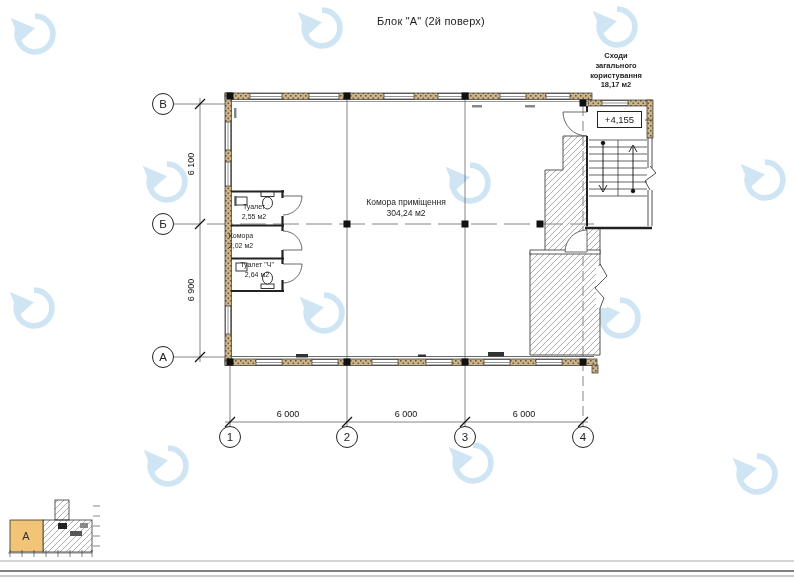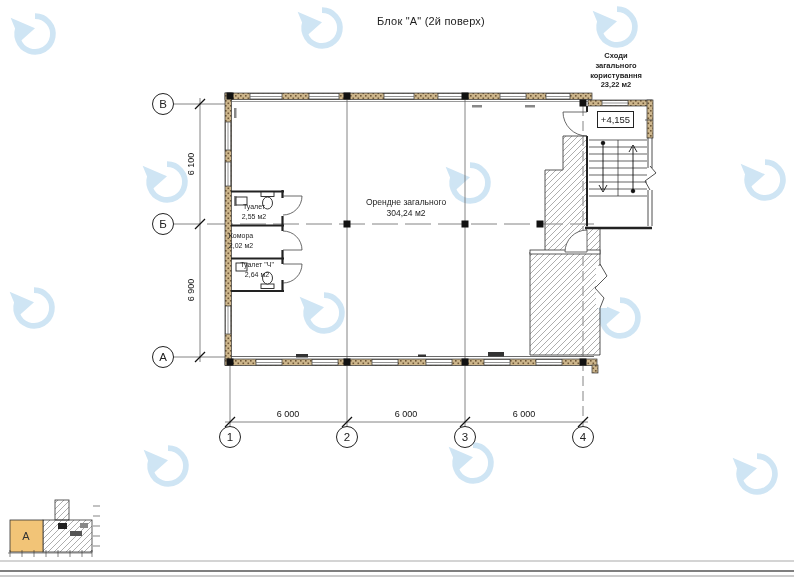--- a/index.html
+++ b/index.html
@@ -9,21 +9,21 @@
   .txt{position:absolute;transform:translate(-50%,-50%);white-space:nowrap;color:#1d1d1d;}
   .txt.rot{transform:translate(-50%,-50%) rotate(-90deg);}
   #title{font-size:11px;letter-spacing:.2px;}
   .room-label{font-size:8.5px;line-height:11px;text-align:center;}
   .small-label{font-size:7px;line-height:10px;text-align:center;}
   .dim{font-size:9px;color:#111;}
   .axis-circle{position:absolute;width:22px;height:22px;border:1.3px solid #222;border-radius:50%;
                background:#fff;font-size:11.5px;line-height:21px;text-align:center;box-sizing:border-box;}
   #stair-label{position:absolute;left:616px;top:51px;transform:translateX(-50%);
                font-size:7.5px;line-height:9.8px;text-align:center;font-weight:bold;}
-  #elev-box{position:absolute;left:597px;top:111px;width:37px;height:17px;border:1px solid #222;
+  #elev-box{position:absolute;left:597px;top:111px;width:45px;height:17px;border:1px solid #222;
             background:#fff;font-size:9.5px;line-height:16px;text-align:center;box-sizing:border-box;}
   #keyplan-letter{position:absolute;left:26px;top:536px;transform:translate(-50%,-50%);
                   font-size:11px;color:#333;}
 </style>
 </head>
 <body>
 
 <div id="page">
 
   <svg id="plan-svg" width="794" height="580" viewBox="0 0 794 580">
@@ -253,29 +253,29 @@
       <line x1="0" y1="576" x2="794" y2="576" stroke="#999" stroke-width="1"></line>
     </g>
   </svg>
 
   <div id="title" class="txt" style="left:431px;top:21px">Блок "А" (2й поверх)</div>
 
   <div id="stair-label">
     <div>Сходи</div>
     <div>загального</div>
     <div>користування</div>
-    <div>23,22 м2</div>
+    <div>18,17 м2</div>
   </div>
 
   <div id="elev-box">
     <span>+4,155</span>
   </div>
 
   <div class="txt room-label" style="left:406px;top:208px">
-    <div>Орендне загального</div>
+    <div>Комора приміщення</div>
     <div>304,24 м2</div>
   </div>
 
   <div class="txt small-label" style="left:254px;top:212px">
     <div>Туалет</div>
     <div>2,55 м2</div>
   </div>
 
   <div class="txt small-label" style="left:241px;top:241px">
     <div>Комора</div>

